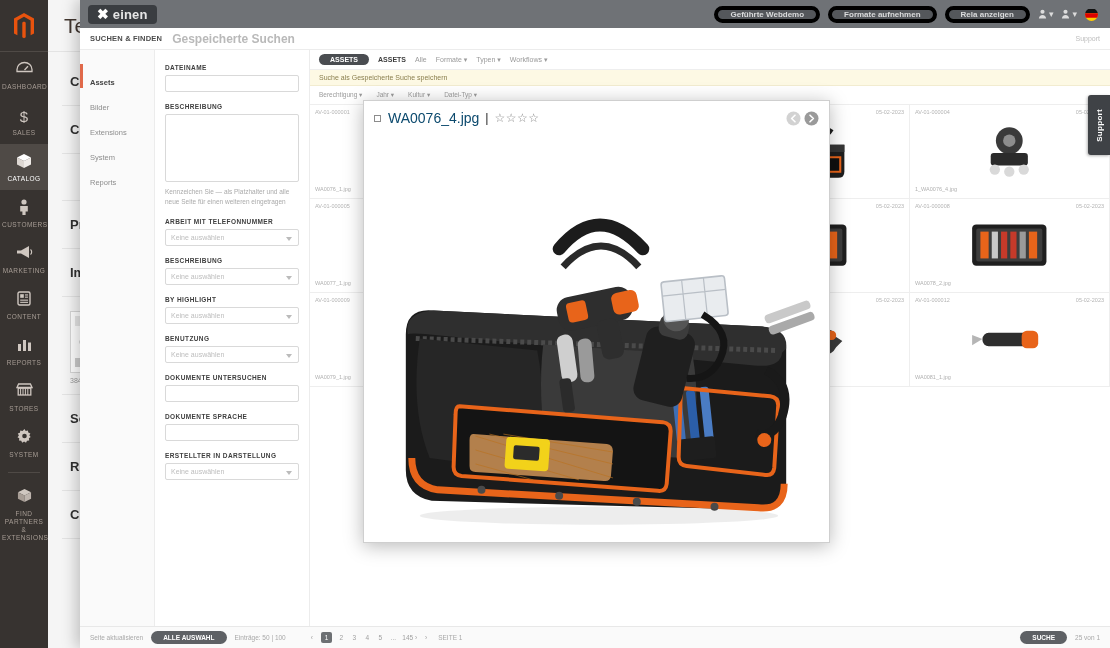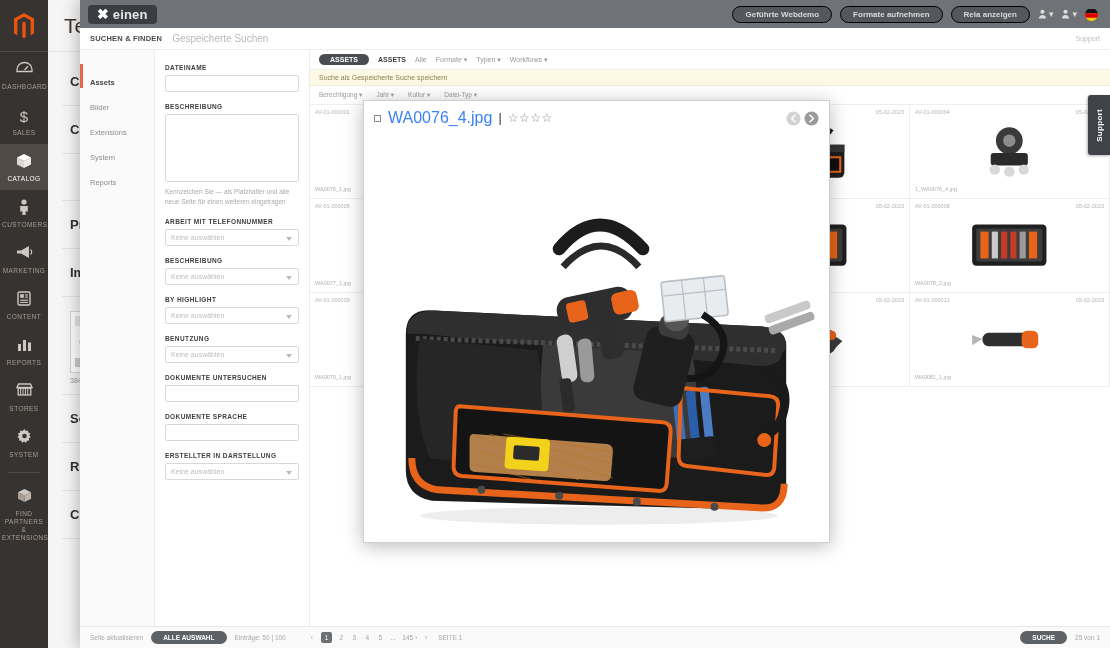--- a/index.html
+++ b/index.html
@@ -72,35 +72,35 @@
     padding: 0 6px; position: relative;
   }
   .tessa-logo {
     background: #3a3d41; border-radius: 4px; height: 19px; padding: 0 9px;
     display: flex; align-items: center; gap: 4px; margin-left: 2px;
   }
   .tessa-logo .xm { color: #fff; font-size: 14px; font-weight: bold; line-height: 1; }
   .tessa-logo .wd { color: #e6e6e6; font-size: 13px; font-weight: bold; letter-spacing: .2px; }
   .tessa-actions { margin-left: auto; display: flex; align-items: center; gap: 8px; padding-right: 6px; }
   .tsbtn {
-    height: 17px; border: 1px solid #000000; border-radius: 9px;
+    height: 17px; border: 4px solid #000000; border-radius: 9px;
     background: #54575b; color: #d9dadb; font-size: 8px; font-weight: bold;
     padding: 0 12px; display: flex; align-items: center; white-space: nowrap;
     cursor: pointer;
   }
   .tsuser { display: flex; align-items: center; gap: 2px; color: #dcdcdc; font-size: 9px; cursor: pointer; }
   .flag { width: 13px; height: 13px; border-radius: 50%; overflow: hidden; display: block; }
 
   
   .tessa-crumb {
     height: 22px; background: #fff; display: flex; align-items: center;
     gap: 10px; padding: 0 10px; border-bottom: 1px solid #ececec;
   }
   .crumb-a { font-size: 7.5px; font-weight: bold; color: #4b4b4b; letter-spacing: .2px; }
-  .crumb-b { font-size: 10px; color: #b9b9b9; }
+  .crumb-b { font-size: 12px; color: #b9b9b9; font-weight: bold; }
   .crumb-r { margin-left: auto; font-size: 7px; color: #bdbdbd; }
 
   .tessa-body { position: absolute; left: 0; top: 50px; right: 0; bottom: 22px; display: flex; }
 
   
   .t-nav { width: 75px; background: #fafafa; border-right: 1px solid #ececec; padding-top: 20px; position: relative; }
   .t-nav:before { content:""; position:absolute; left:0; top:14px; width:3px; height:24px; background:#e0694a; }
   .t-nav-item { font-size: 7.5px; color: #8d8d8d; padding: 8px 10px; cursor: pointer; }
   .t-nav-item.active { color: #444; font-weight: bold; }
 
@@ -154,21 +154,21 @@
 
   
   .lightbox {
     position: absolute; left: 363px; top: 100px; width: 467px; height: 443px;
     background: #fff; z-index: 50; border: 1px solid #cfcfcf;
     box-shadow: 0 3px 18px rgba(0,0,0,.28);
     display: flex; flex-direction: column;
   }
   .lb-head { height: 34px; display: flex; align-items: center; padding: 0 10px; }
   .lb-chk { width: 7px; height: 7px; border: 1px solid #8c8c8c; margin-right: 7px; }
-  .lb-name { font-size: 16px; color: #3b82f6; }
+  .lb-name { font-size: 14px; color: #0c4a6e; }
   .lb-sep { font-size: 12.5px; color: #2b2b2b; margin: 0 6px; }
   .lb-stars { font-size: 12px; color: #8d8d8d; letter-spacing: .5px; cursor: pointer; }
   .lb-nav { margin-left: auto; display: flex; align-items: center; gap: 3px; }
   .nav-c { width: 15px; height: 15px; cursor: pointer; }
   .lb-img { flex: 1; display: flex; align-items: center; justify-content: center; background: #fff; overflow: hidden; }
   .lb-img svg { width: 100%; height: 100%; }
 </style>
 </head>
 <body>
 

